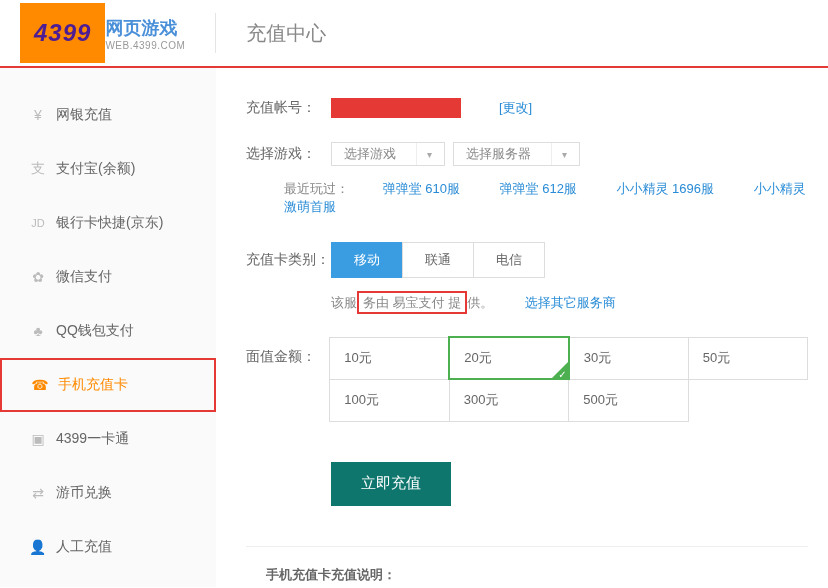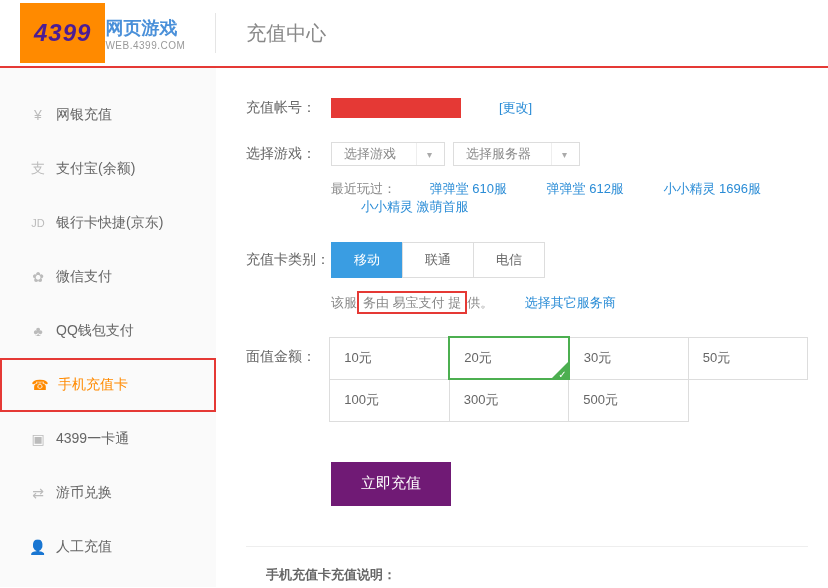--- a/index.html
+++ b/index.html
@@ -18,36 +18,36 @@
 .sidebar-item.active { color: #ff8a00; }
 .sidebar-item.active .icon { color: #ff8a00; }
 .highlight-red { border: 2px solid #e53935; }
 .main { flex: 1; padding: 30px 20px 0 30px; }
 .form-row { display: flex; align-items: center; margin-bottom: 24px; }
 .form-label { width: 85px; color: #666; font-size: 14px; }
 .redacted { width: 130px; height: 20px; background: #e53935; display: inline-block; }
 .link { color: #2a8cd6; cursor: pointer; margin-left: 14px; padding-left: 24px; }
 .select-box { display: inline-flex; align-items: center; border: 1px solid #ddd; height: 24px; padding: 0 12px; margin-right: 8px; cursor: pointer; color:#888; }
 .select-box .caret { margin-left: 20px; font-size: 10px; color: #aaa; border-left:1px solid #eee; padding-left:10px; height:100%; display:flex; align-items:center;}
-.recent-row { margin-left: 85px; margin-top: -10px; margin-bottom: 26px; color:#888; }
+.recent-row { margin-left: 38px; margin-top: -10px; margin-bottom: 26px; color:#888; }
 .recent-row .link { margin-left: 6px; margin-right: 6px; font-size:13px; }
 .tab-group { display: flex; }
 .tab { border: 1px solid #ddd; height: 36px; display: flex; align-items: center; justify-content: center; padding: 16px 22px; cursor: pointer; margin-left: -1px; color: #666; }
 .tab:first-child { margin-left: 0; }
 .tab.active { background: #3a9de2; color: #fff; border-color: #3a9de2; }
 .provider-row { margin-left: 85px; margin-top: -8px; margin-bottom: 24px; color:#888; font-size:13px; }
 .provider-box { border: 2px solid #e53935; padding: 2px 4px; display:inline; }
 .amount-table { margin-left: 85px; border-collapse: collapse; }
 .amount-table td { border: 1px solid #ddd; width: 122px; height: 42px; padding-left: 14px; cursor: pointer; position: relative; color:#666; }
 .amount-table td.selected { border: 2px solid #4caf50; }
 .amount-table td.selected::after { content:""; position:absolute; right:0; bottom:0; width:0; height:0; border-left:16px solid transparent; border-bottom:16px solid #4caf50; }
 .amount-table td.selected::before { content:"✓"; position:absolute; right:1px; bottom:-2px; color:#fff; font-size:10px; z-index:1; }
 .amount-wrap { display:flex; align-items:flex-start; }
 .amount-wrap .form-label { padding-top:12px; }
-.submit-btn { margin-left: 85px; margin-top: 40px; background: #701a75; color: #fff; border: none; height: 44px; width: 120px; font-size: 15px; cursor: pointer; }
+.submit-btn { margin-left: 85px; margin-top: 40px; background: #0f766e; color: #fff; border: none; height: 44px; width: 120px; font-size: 15px; cursor: pointer; }
 .instructions { margin-top: 40px; border-top: 1px solid #eee; padding: 16px 0 0 20px; color:#666; font-size:13px; line-height:1.9; }
 .instructions .title { font-weight: bold; }
 </style>
 </head>
 <body>
 
 <div class="header">
   <div class="logo-box">4399</div>
   <div class="logo-text">
     <div class="cn">网页游戏</div>

